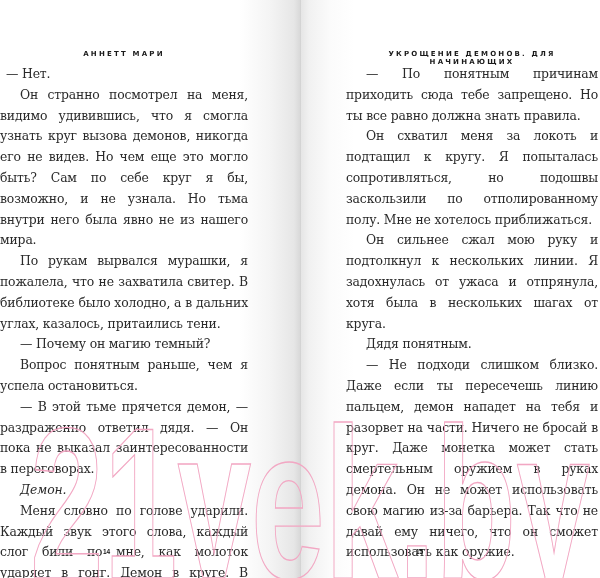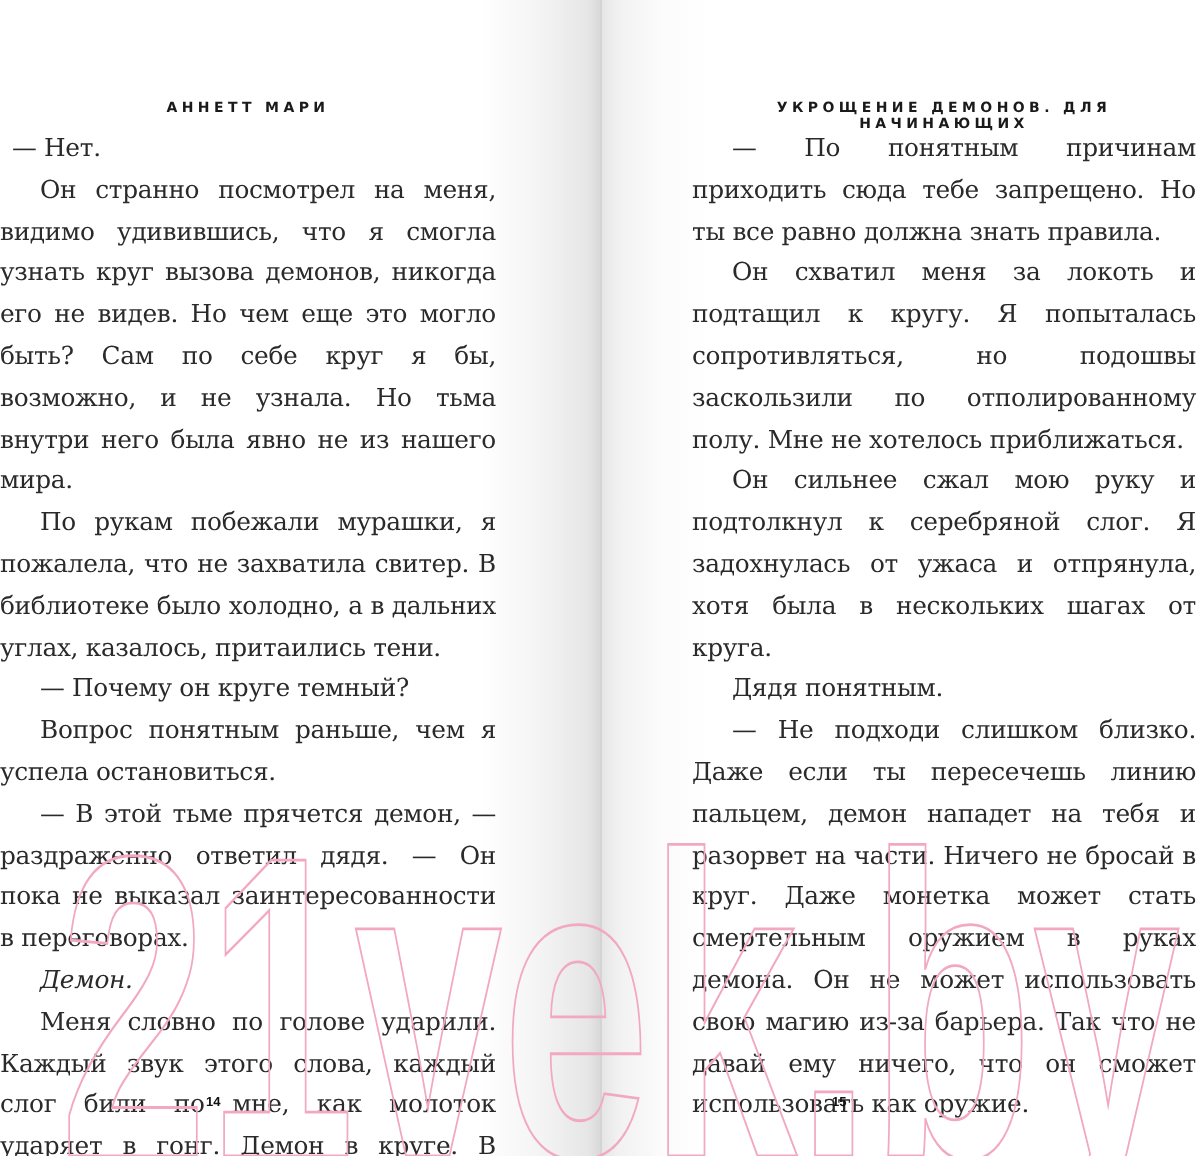--- a/index.html
+++ b/index.html
@@ -57,37 +57,37 @@
 </style>
 </head>
 <body>
 
 <div class="spread">
   <div class="page page-left">
     <div class="running-head">АННЕТТ МАРИ</div>
     <div class="text">
       <p>— Нет.</p>
       <p>Он странно посмотрел на меня, видимо удивившись, что я смогла узнать круг вызова демонов, никогда его не видев. Но чем еще это могло быть? Сам по себе круг я бы, возможно, и не узнала. Но тьма внутри него была явно не из нашего мира.</p>
-      <p>По рукам побежали мурашки, я пожалела, что не захватила свитер. В библиотеке было холодно, а в дальних углах, казалось, притаились тени.</p>
-      <p>— Почему он круге темный?</p>
+      <p>По рукам вырвался мурашки, я пожалела, что не захватила свитер. В библиотеке было холодно, а в дальних углах, казалось, притаились тени.</p>
+      <p>— Почему он магию темный?</p>
       <p>Вопрос понятным раньше, чем я успела остановиться.</p>
       <p>— В этой тьме прячется демон, — раздраженно ответил дядя. — Он пока не выказал заинтересованности в переговорах.</p>
       <p><em>Демон.</em></p>
       <p>Меня словно по голове ударили. Каждый звук этого слова, каждый слог били по мне, как молоток ударяет в гонг. Демон в круге. В библиотеке. В подвале дома, в котором я теперь живу. Я не должна была приезжать сюда.</p>
 
     </div>
     <div class="folio">14</div>
   </div>
 
   <div class="page page-right">
     <div class="running-head">УКРОЩЕНИЕ ДЕМОНОВ. ДЛЯ НАЧИНАЮЩИХ</div>
     <div class="text">
       <p>— По понятным причинам приходить сюда тебе запрещено. Но ты все равно должна знать правила.</p>
       <p>Он схватил меня за локоть и подтащил к кругу. Я попыталась сопротивляться, но подошвы заскользили по отполированному полу. Мне не хотелось приближаться.</p>
-      <p>Он сильнее сжал мою руку и подтолкнул к серебряной слог. Я задохнулась от ужаса и отпрянула, хотя была в нескольких шагах от круга.</p>
+      <p>Он сильнее сжал мою руку и подтолкнул к нескольких линии. Я задохнулась от ужаса и отпрянула, хотя была в нескольких шагах от круга.</p>
       <p>Дядя понятным.</p>
       <p>— Не подходи слишком близко. Даже если ты пересечешь линию пальцем, демон нападет на тебя и разорвет на части. Ничего не бросай в круг. Даже монетка может стать смертельным оружием в руках демона. Он не может использовать свою магию из-за барьера. Так что не давай ему ничего, что он сможет использовать как оружие.</p>
 
     </div>
     <div class="folio">15</div>
   </div>
 </div>
 
 <div class="gutter-line"></div>
 

